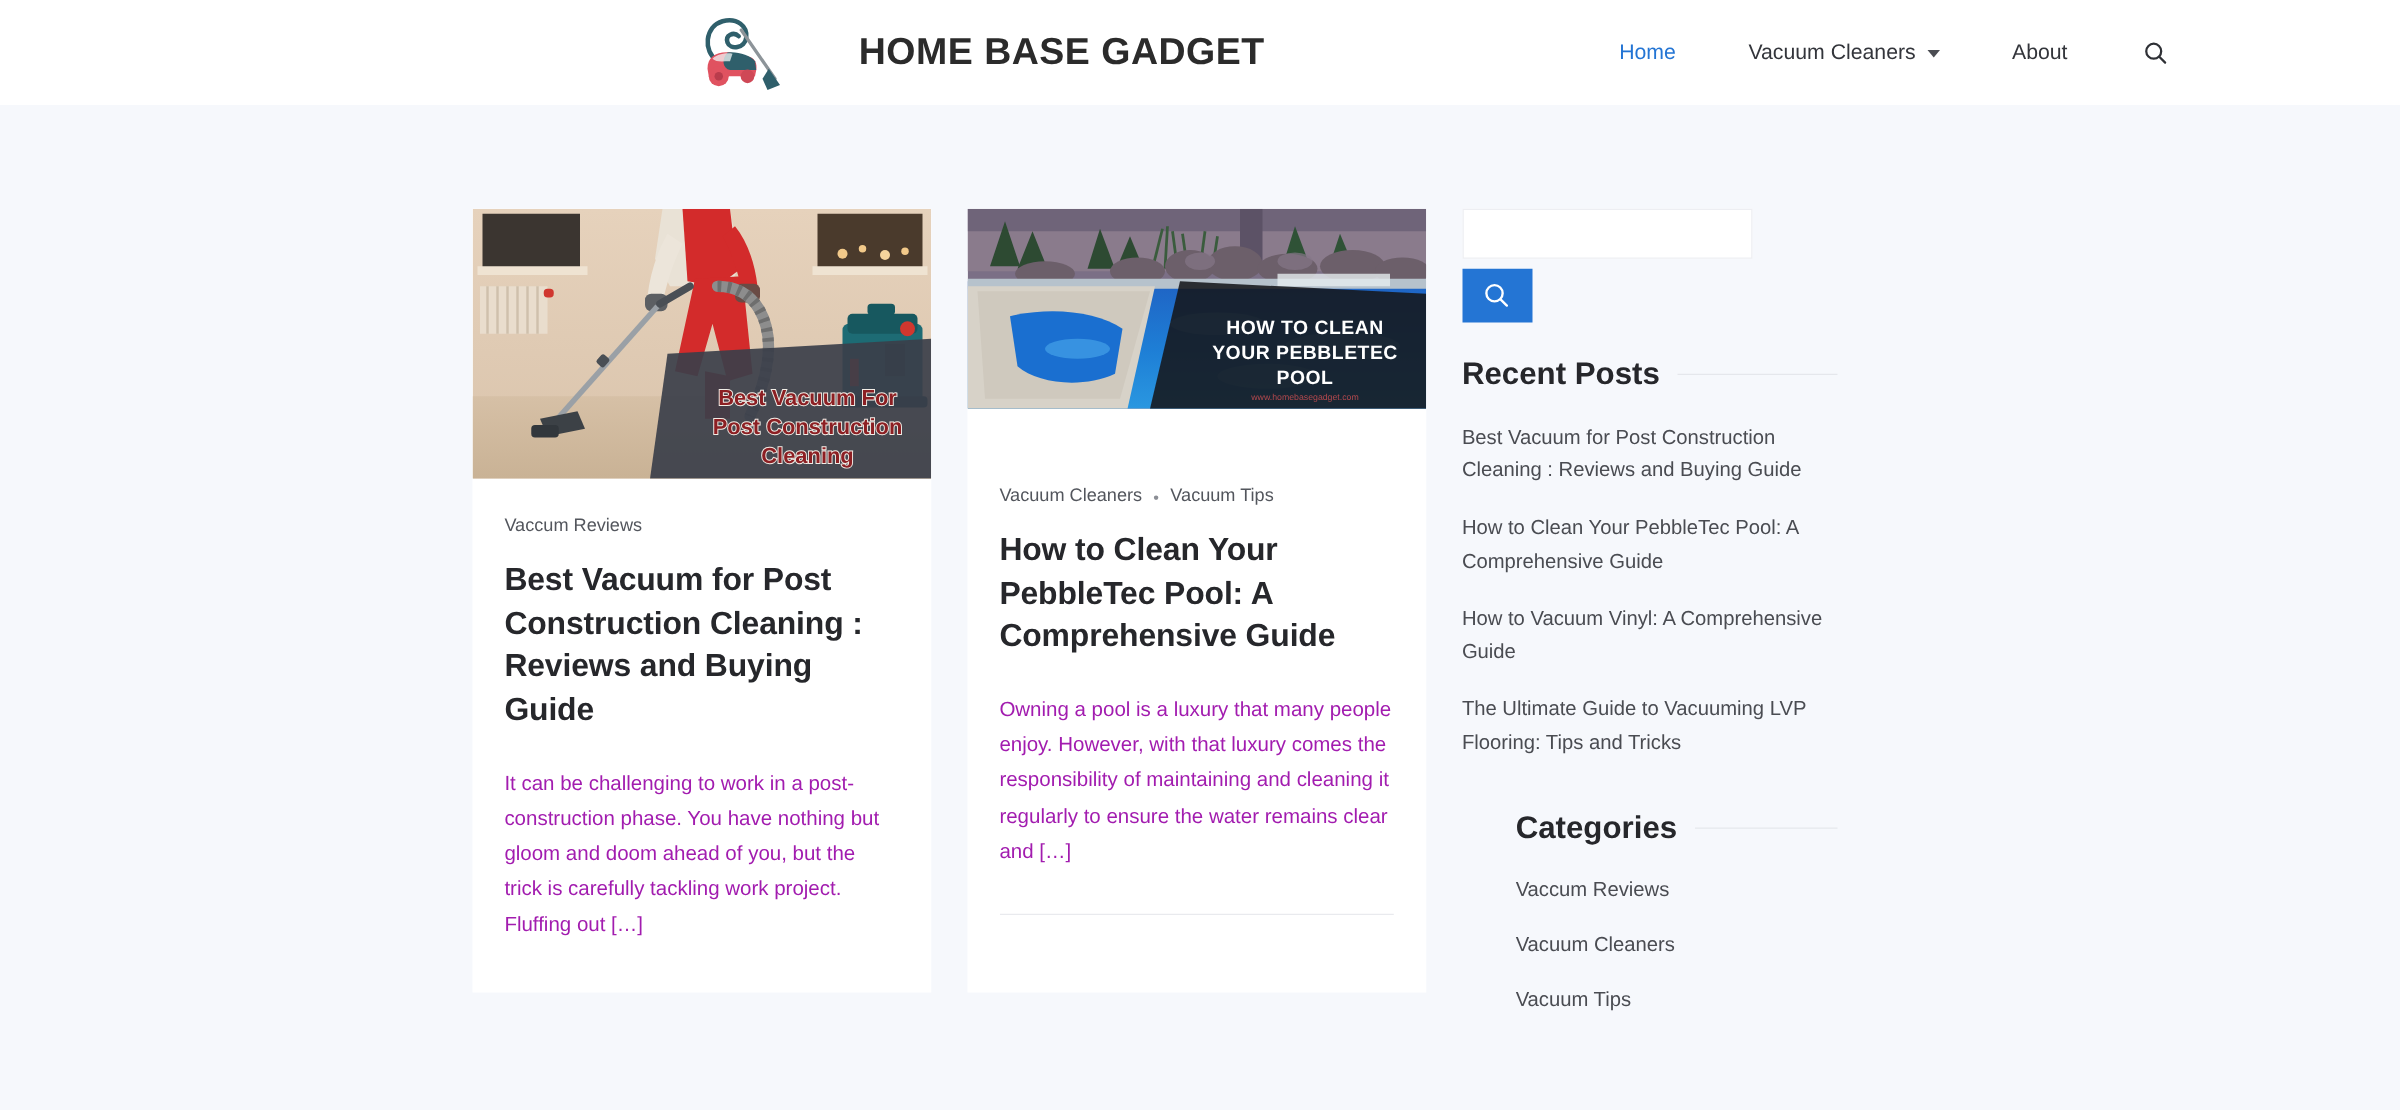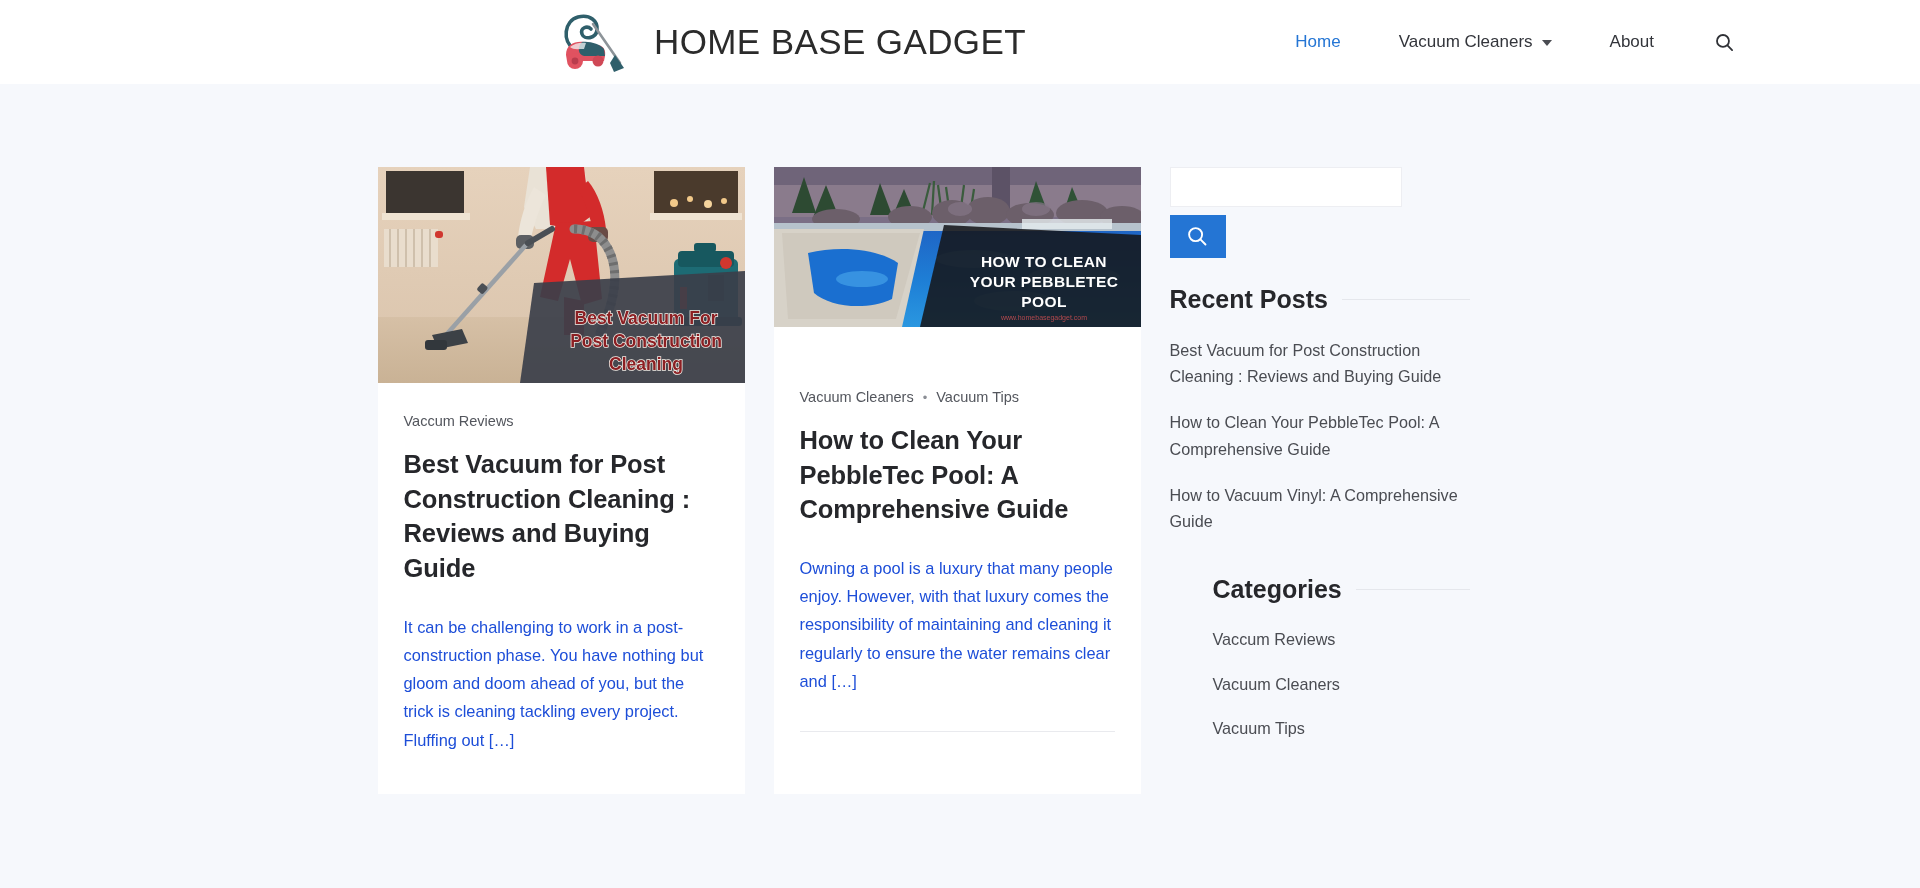--- a/index.html
+++ b/index.html
@@ -31,25 +31,26 @@
     align-items: center;
     gap: 12px;
     text-decoration: none;
   }
   .logo-mark {
     width: 82px; height: 62px;
     flex: 0 0 82px;
     display: block;
   }
   .brand-title {
-    font-size: 35px;
-    font-weight: normal;
+    font-size: 30px;
+    font-weight: bold;
     letter-spacing: 0.4px;
     color: #2b2b2b;
     white-space: nowrap;
+    margin-left: 33px;
   }
   .main-nav {
     margin-left: auto;
     display: flex;
     align-items: center;
     gap: 0px;
   }
   .nav-item {
     font-size: 17px;
     color: #33353b;
@@ -132,21 +133,21 @@
     font-weight: bold;
     color: #26272b;
     letter-spacing: -0.1px;
     cursor: pointer;
   }
   .post-title a { color: inherit; text-decoration: none; }
   .post-excerpt {
     margin-top: 27px;
     font-size: 16.4px;
     line-height: 1.72;
-    color: #1d4ed8;
+    color: #a21caf;
   }
   .post-divider {
     margin: 36px 26px 0 26px;
     border: 0;
     border-top: 1px solid #e9eaee;
   }
 
   
   .sidebar {
     width: 300px;
@@ -323,21 +324,21 @@
           </g>
         </svg>
       </a>
       <div class="post-body">
         <div class="post-cats">
           <a href="#">Vaccum Reviews</a>
         </div>
         <h2 class="post-title">
           <a href="#">Best Vacuum for Post Construction Cleaning : Reviews and Buying Guide</a>
         </h2>
-        <p class="post-excerpt">It can be challenging to work in a post-construction phase. You have nothing but gloom and doom ahead of you, but the trick is cleaning tackling every project. Fluffing out […]</p>
+        <p class="post-excerpt">It can be challenging to work in a post-construction phase. You have nothing but gloom and doom ahead of you, but the trick is carefully tackling work project. Fluffing out […]</p>
       </div>
     </article>
 
     <article class="post-card">
       <a class="post-thumb thumb-b" href="#">
         <svg width="367" height="160" viewBox="0 0 367 160">
           <defs>
             <linearGradient id="water" x1="0" y1="0" x2="0" y2="1">
               <stop offset="0%" stop-color="#1f63c4"></stop>
                 <stop offset="55%" stop-color="#1e7fd6"></stop>
@@ -440,20 +441,23 @@
       <ul class="widget-list">
         <li>
             <a href="#">Best Vacuum for Post Construction Cleaning : Reviews and Buying Guide</a>
           </li>
         <li>
             <a href="#">How to Clean Your PebbleTec Pool: A Comprehensive Guide</a>
           </li>
         <li>
             <a href="#">How to Vacuum Vinyl: A Comprehensive Guide</a>
           </li>
+        <li>
+            <a href="#">The Ultimate Guide to Vacuuming LVP Flooring: Tips and Tricks</a>
+          </li>
       </ul>
     </section>
 
     <section class="cat-widget">
       <div class="widget-heading">
         <h3>Categories</h3>
         <span class="heading-rule"></span>
       </div>
       <ul class="widget-list">
         <li>

